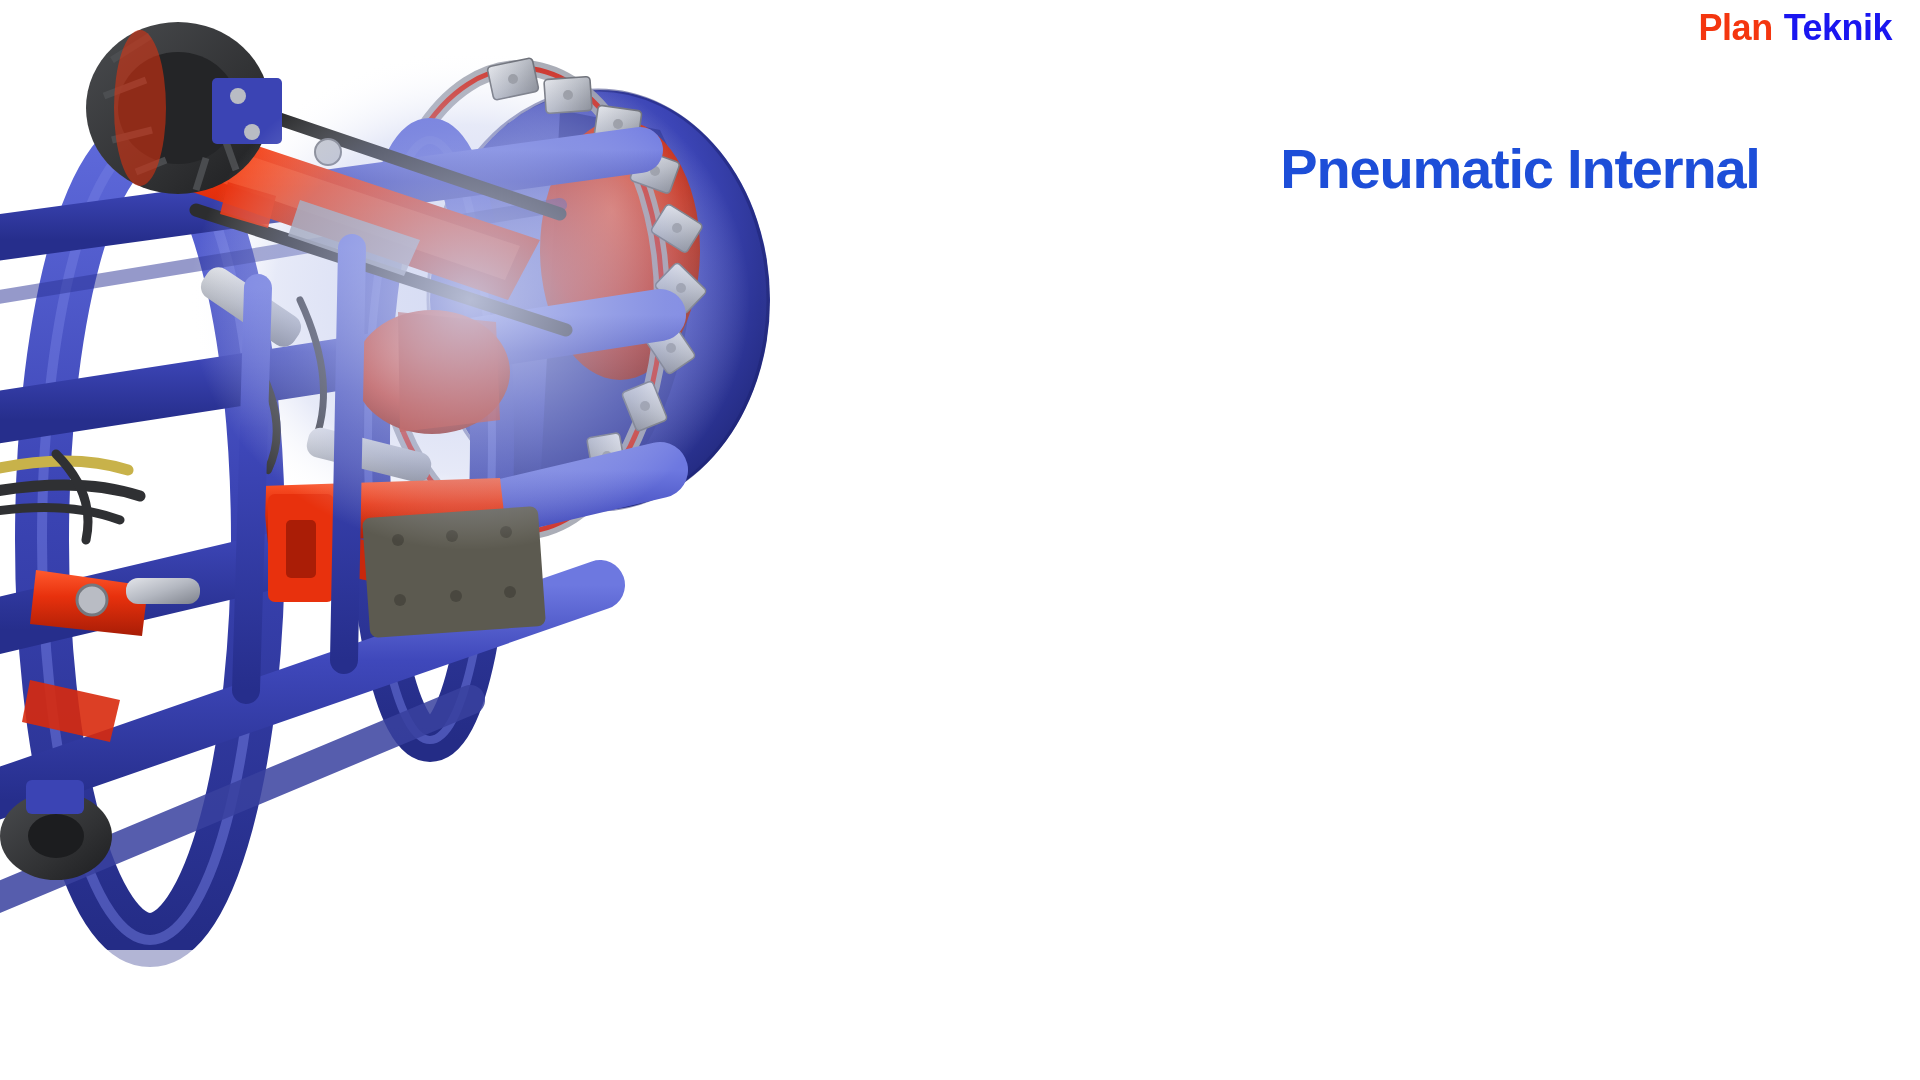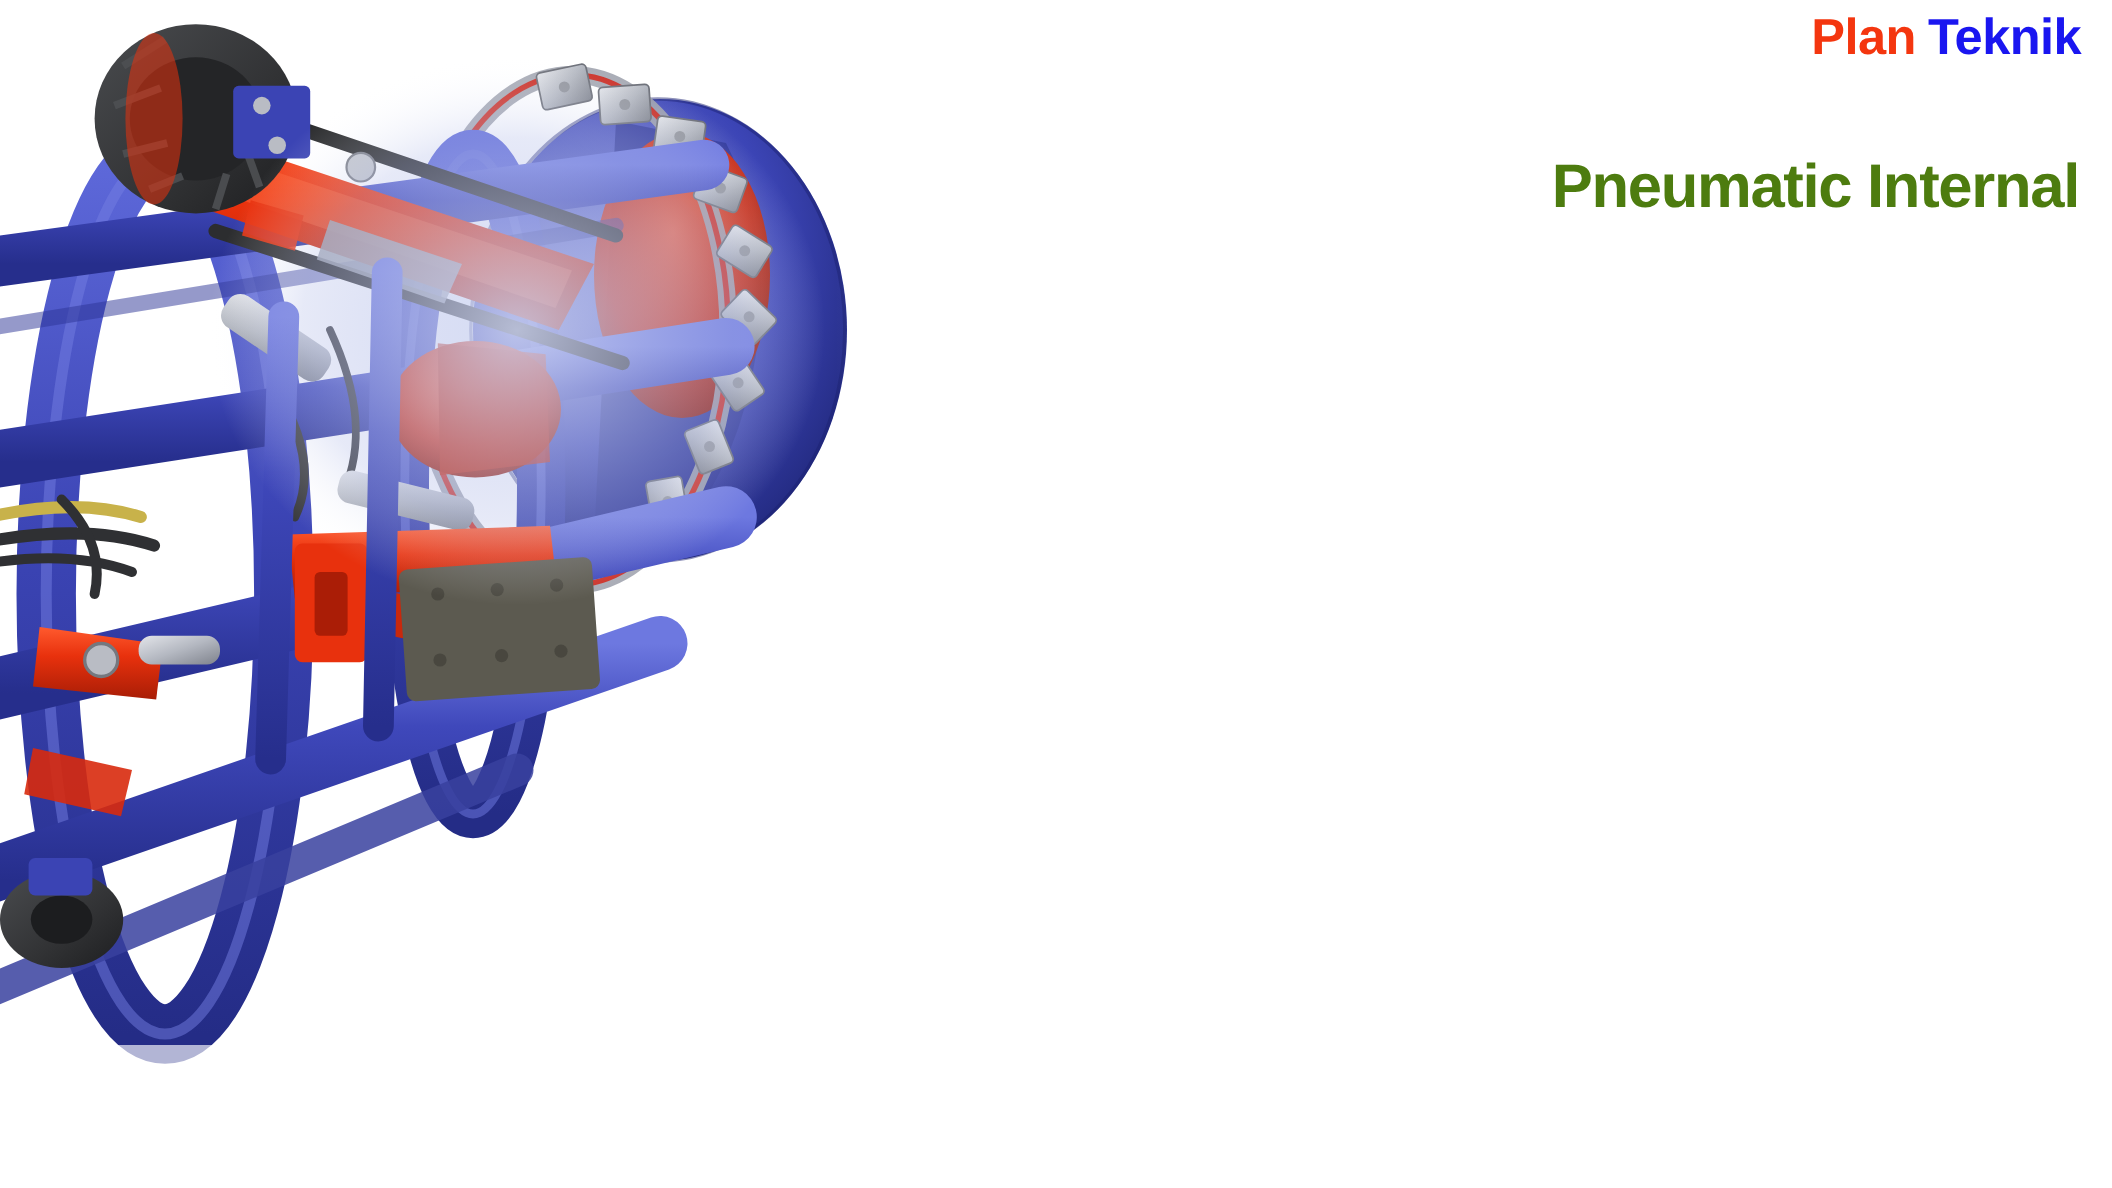--- a/index.html
+++ b/index.html
@@ -42,41 +42,41 @@
     top: 0;
     width: 770px;
     height: 1080px;
   }
 
   
   #brand {
     position: absolute;
     right: 28px;
     top: 10px;
-    font-size: 46px;
+    font-size: 36px;
     font-weight: bold;
     letter-spacing: -0.5px;
     white-space: nowrap;
     line-height: 1;
     text-align: right;
   }
   #brand .brand-plan   { color: #f4360f; }
   #brand .brand-teknik { color: #1a16f0; margin-left: 11px; }
 
   
   #title {
     position: absolute;
     left: 0;
     top: 102px;
     width: 740px;
-    text-align: right;
+    text-align: center;
     font-size: 56px;
     font-weight: bold;
     line-height: 1.03;
-    color: #4d7c0f;
+    color: #1d4ed8;
     letter-spacing: -1.2px;
   }
   #title .title-line { display: block; }
 </style>
 </head>
 <body>
 
 <div id="page">
 
   <div id="product-photo">

